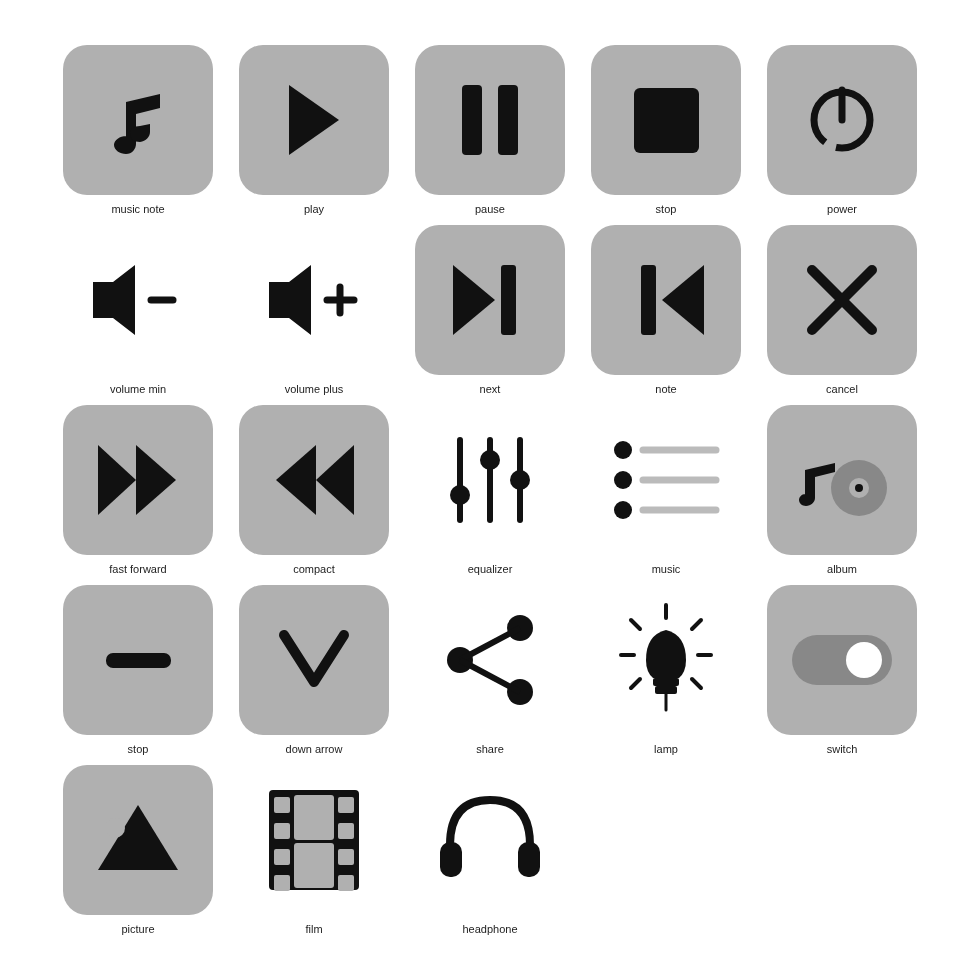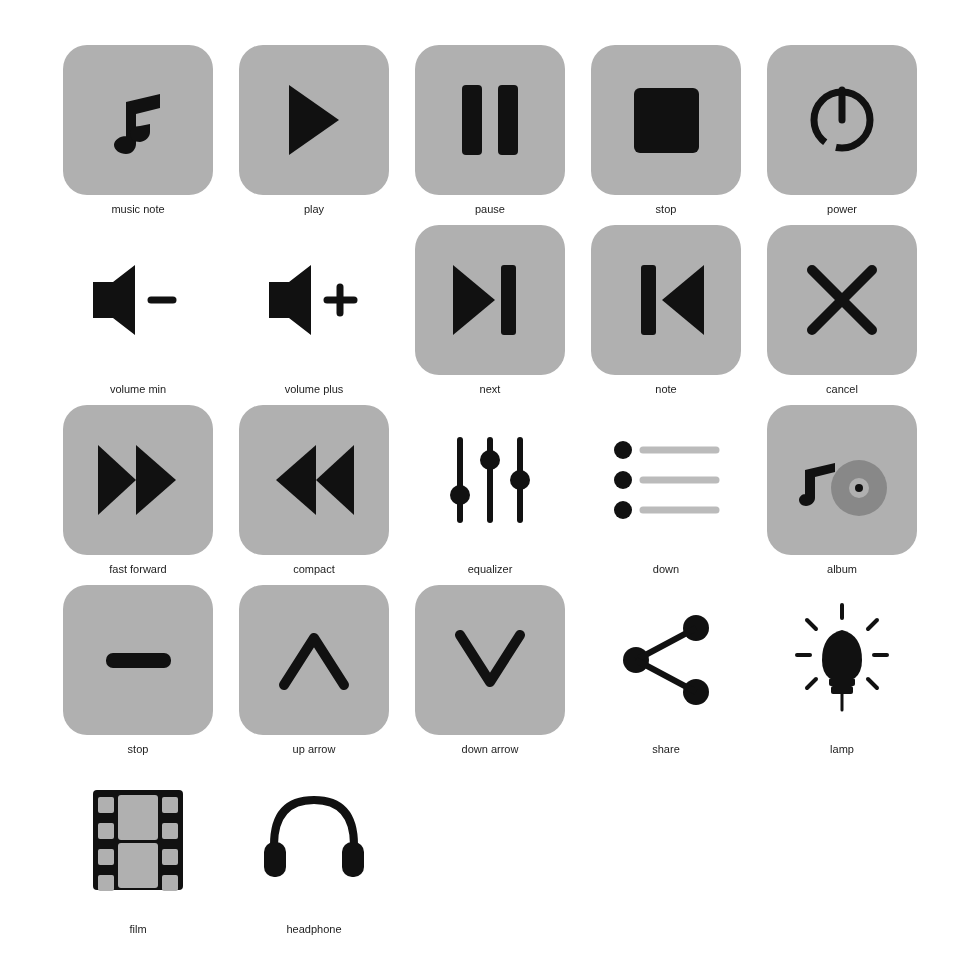--- a/index.html
+++ b/index.html
@@ -197,21 +197,21 @@
     <div class="icon-box transparent">
       <svg width="110" height="90" viewBox="0 0 110 90">
         <circle cx="12" cy="15" r="9" fill="#111"></circle>
         <line x1="32" y1="15" x2="105" y2="15" stroke="#bbb" stroke-width="7" stroke-linecap="round"></line>
         <circle cx="12" cy="45" r="9" fill="#111"></circle>
         <line x1="32" y1="45" x2="105" y2="45" stroke="#bbb" stroke-width="7" stroke-linecap="round"></line>
         <circle cx="12" cy="75" r="9" fill="#111"></circle>
         <line x1="32" y1="75" x2="105" y2="75" stroke="#bbb" stroke-width="7" stroke-linecap="round"></line>
       </svg>
     </div>
-    <span class="icon-label">down</span>
+    <span class="icon-label">music</span>
   </div>
 
   <div class="icon-cell">
     <div class="icon-box">
       <svg width="90" height="80" viewBox="0 0 90 80">
 
         <path d="M8 55 L8 30 L38 23 L38 32 L18 37 L18 58 C18 62 14 66 9 66 C5 66 2 63 2 60 C2 57 5 54 8 54 Z" fill="#111"></path>
 
         <circle cx="62" cy="48" r="28" fill="#888"></circle>
         <circle cx="62" cy="48" r="10" fill="#b0b0b0"></circle>
@@ -223,28 +223,20 @@
 
   <div class="icon-cell">
     <div class="icon-box">
       <svg width="65" height="15" viewBox="0 0 65 15">
         <rect x="0" y="0" width="65" height="15" rx="7" fill="#111"></rect>
       </svg>
     </div>
     <span class="icon-label">stop</span>
   </div>
 
-  <div class="icon-cell">
-    <div class="icon-box">
-      <svg width="70" height="60" viewBox="0 0 70 60">
-        <polyline points="5,55 35,8 65,55" fill="none" stroke="#111" stroke-width="10" stroke-linejoin="round" stroke-linecap="round"></polyline>
-      </svg>
-    </div>
-    <span class="icon-label">up arrow</span>
-  </div>
 
   <div class="icon-cell">
     <div class="icon-box">
       <svg width="70" height="60" viewBox="0 0 70 60">
         <polyline points="5,5 35,52 65,5" fill="none" stroke="#111" stroke-width="10" stroke-linejoin="round" stroke-linecap="round"></polyline>
       </svg>
     </div>
     <span class="icon-label">down arrow</span>
   </div>
 
@@ -277,21 +269,41 @@
 
         <rect x="42" y="78" width="26" height="8" rx="2" fill="#111"></rect>
         <rect x="44" y="86" width="22" height="8" rx="2" fill="#111"></rect>
 
         <line x1="55" y1="94" x2="55" y2="110" stroke="#111" stroke-width="3" stroke-linecap="round"></line>
       </svg>
     </div>
     <span class="icon-label">lamp</span>
   </div>
 
-
+  <div class="icon-cell">
+    <div class="icon-box">
+      <svg width="100" height="50" viewBox="0 0 100 50">
+        <rect x="0" y="0" width="100" height="50" rx="25" fill="#888"></rect>
+        <circle cx="72" cy="25" r="18" fill="#fff"></circle>
+      </svg>
+    </div>
+    <span class="icon-label">switch</span>
+  </div>
+
+  <div class="icon-cell">
+    <div class="icon-box">
+      <svg width="90" height="80" viewBox="0 0 90 80">
+
+        <polygon points="45,5 85,70 5,70" fill="#111"></polygon>
+
+        <circle cx="22" cy="28" r="10" fill="#b0b0b0"></circle>
+      </svg>
+    </div>
+    <span class="icon-label">picture</span>
+  </div>
 
   <div class="icon-cell">
     <div class="icon-box transparent">
       <svg width="100" height="110" viewBox="0 0 100 110">
 
         <rect x="5" y="5" width="90" height="100" rx="4" fill="#111"></rect>
 
         <rect x="10" y="12" width="16" height="16" rx="2" fill="#b0b0b0"></rect>
         <rect x="10" y="38" width="16" height="16" rx="2" fill="#b0b0b0"></rect>
         <rect x="10" y="64" width="16" height="16" rx="2" fill="#b0b0b0"></rect>

